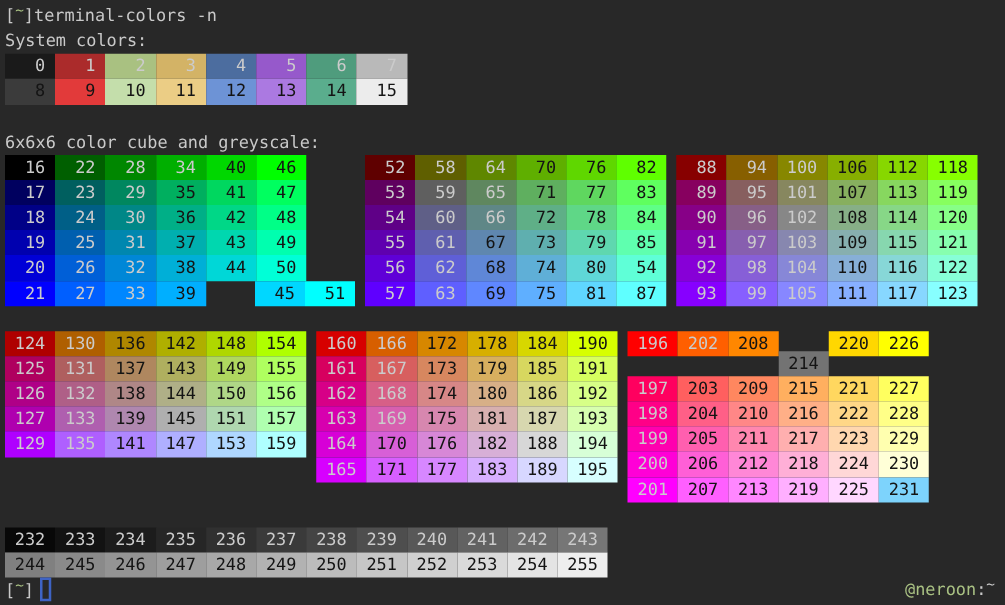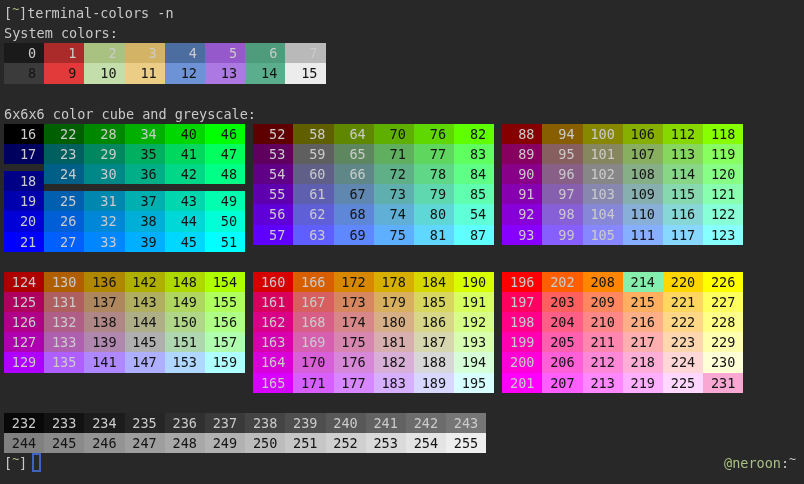--- a/index.html
+++ b/index.html
@@ -80,21 +80,21 @@
         </div>
         <div class="crow">
           <div class="cell" style="background: rgb(0, 0, 95); color: rgb(203, 203, 203);">17</div>
           <div class="cell" style="background: rgb(0, 95, 95); color: rgb(203, 203, 203);">23</div>
           <div class="cell" style="background: rgb(0, 135, 95); color: rgb(203, 203, 203);">29</div>
           <div class="cell" style="background: rgb(0, 175, 95); color: rgb(20, 20, 20);">35</div>
           <div class="cell" style="background: rgb(0, 215, 95); color: rgb(20, 20, 20);">41</div>
           <div class="cell" style="background: rgb(0, 255, 95); color: rgb(20, 20, 20);">47</div>
         </div>
         <div class="crow">
-          <div class="cell" style="background: rgb(0, 0, 135); color: rgb(203, 203, 203); margin-top: 7px;">18</div>
+          <div class="cell" style="background: rgb(0, 0, 135); color: rgb(203, 203, 203);">18</div>
           <div class="cell" style="background: rgb(0, 95, 135); color: rgb(203, 203, 203);">24</div>
           <div class="cell" style="background: rgb(0, 135, 135); color: rgb(203, 203, 203);">30</div>
           <div class="cell" style="background: rgb(0, 175, 135); color: rgb(20, 20, 20);">36</div>
           <div class="cell" style="background: rgb(0, 215, 135); color: rgb(20, 20, 20);">42</div>
           <div class="cell" style="background: rgb(0, 255, 135); color: rgb(20, 20, 20);">48</div>
         </div>
         <div class="crow">
           <div class="cell" style="background: rgb(0, 0, 175); color: rgb(203, 203, 203);">19</div>
           <div class="cell" style="background: rgb(0, 95, 175); color: rgb(203, 203, 203);">25</div>
           <div class="cell" style="background: rgb(0, 135, 175); color: rgb(203, 203, 203);">31</div>
@@ -108,21 +108,21 @@
           <div class="cell" style="background: rgb(0, 135, 215); color: rgb(203, 203, 203);">32</div>
           <div class="cell" style="background: rgb(0, 175, 215); color: rgb(20, 20, 20);">38</div>
           <div class="cell" style="background: rgb(0, 215, 215); color: rgb(20, 20, 20);">44</div>
           <div class="cell" style="background: rgb(0, 255, 215); color: rgb(20, 20, 20);">50</div>
         </div>
         <div class="crow">
           <div class="cell" style="background: rgb(0, 0, 255); color: rgb(203, 203, 203);">21</div>
           <div class="cell" style="background: rgb(0, 95, 255); color: rgb(203, 203, 203);">27</div>
           <div class="cell" style="background: rgb(0, 135, 255); color: rgb(203, 203, 203);">33</div>
           <div class="cell" style="background: rgb(0, 175, 255); color: rgb(20, 20, 20);">39</div>
-          <div class="cell" style="background: rgb(0, 215, 255); color: rgb(20, 20, 20);">45</div>
+          <div class="cell" style="background: rgb(0, 215, 255); color: rgb(20, 20, 20); margin-left: 39px;">45</div>
           <div class="cell" style="background: rgb(0, 255, 255); color: rgb(20, 20, 20);">51</div>
         </div>
       </div>
       <div>
         <div class="crow">
           <div class="cell" style="background: rgb(95, 0, 0); color: rgb(203, 203, 203);">52</div>
           <div class="cell" style="background: rgb(95, 95, 0); color: rgb(203, 203, 203);">58</div>
           <div class="cell" style="background: rgb(95, 135, 0); color: rgb(203, 203, 203);">64</div>
           <div class="cell" style="background: rgb(95, 175, 0); color: rgb(20, 20, 20);">70</div>
           <div class="cell" style="background: rgb(95, 215, 0); color: rgb(20, 20, 20);">76</div>
@@ -312,21 +312,21 @@
           <div class="cell" style="background: rgb(215, 175, 255); color: rgb(20, 20, 20);">183</div>
           <div class="cell" style="background: rgb(215, 215, 255); color: rgb(20, 20, 20);">189</div>
           <div class="cell" style="background: rgb(215, 255, 255); color: rgb(20, 20, 20);">195</div>
         </div>
       </div>
       <div>
         <div class="crow">
           <div class="cell" style="background: rgb(255, 0, 0); color: rgb(203, 203, 203);">196</div>
           <div class="cell" style="background: rgb(255, 95, 0); color: rgb(203, 203, 203);">202</div>
           <div class="cell" style="background: rgb(255, 135, 0); color: rgb(20, 20, 20);">208</div>
-          <div class="cell" style="background: #86efac; color: rgb(20, 20, 20);">214</div>
+          <div class="cell" style="background: #737373; color: rgb(20, 20, 20); margin-top: 16px;">214</div>
           <div class="cell" style="background: rgb(255, 215, 0); color: rgb(20, 20, 20);">220</div>
           <div class="cell" style="background: rgb(255, 255, 0); color: rgb(20, 20, 20);">226</div>
         </div>
         <div class="crow">
           <div class="cell" style="background: rgb(255, 0, 95); color: rgb(203, 203, 203);">197</div>
           <div class="cell" style="background: rgb(255, 95, 95); color: rgb(20, 20, 20);">203</div>
           <div class="cell" style="background: rgb(255, 135, 95); color: rgb(20, 20, 20);">209</div>
           <div class="cell" style="background: rgb(255, 175, 95); color: rgb(20, 20, 20);">215</div>
           <div class="cell" style="background: rgb(255, 215, 95); color: rgb(20, 20, 20);">221</div>
           <div class="cell" style="background: rgb(255, 255, 95); color: rgb(20, 20, 20);">227</div>
@@ -354,21 +354,21 @@
           <div class="cell" style="background: rgb(255, 175, 215); color: rgb(20, 20, 20);">218</div>
           <div class="cell" style="background: rgb(255, 215, 215); color: rgb(20, 20, 20);">224</div>
           <div class="cell" style="background: rgb(255, 255, 215); color: rgb(20, 20, 20);">230</div>
         </div>
         <div class="crow">
           <div class="cell" style="background: rgb(255, 0, 255); color: rgb(203, 203, 203);">201</div>
           <div class="cell" style="background: rgb(255, 95, 255); color: rgb(20, 20, 20);">207</div>
           <div class="cell" style="background: rgb(255, 135, 255); color: rgb(20, 20, 20);">213</div>
           <div class="cell" style="background: rgb(255, 175, 255); color: rgb(20, 20, 20);">219</div>
           <div class="cell" style="background: rgb(255, 215, 255); color: rgb(20, 20, 20);">225</div>
-          <div class="cell" style="background: #f9a8d4; color: rgb(20, 20, 20);">231</div>
+          <div class="cell" style="background: #7dd3fc; color: rgb(20, 20, 20);">231</div>
         </div>
       </div>
     </div>
 
   <div class="blank"></div>
 
   <div class="grow" id="grey0">
       <div class="cell" style="background: rgb(8, 8, 8); color: rgb(203, 203, 203);">232</div>
       <div class="cell" style="background: rgb(18, 18, 18); color: rgb(203, 203, 203);">233</div>
       <div class="cell" style="background: rgb(28, 28, 28); color: rgb(203, 203, 203);">234</div>

